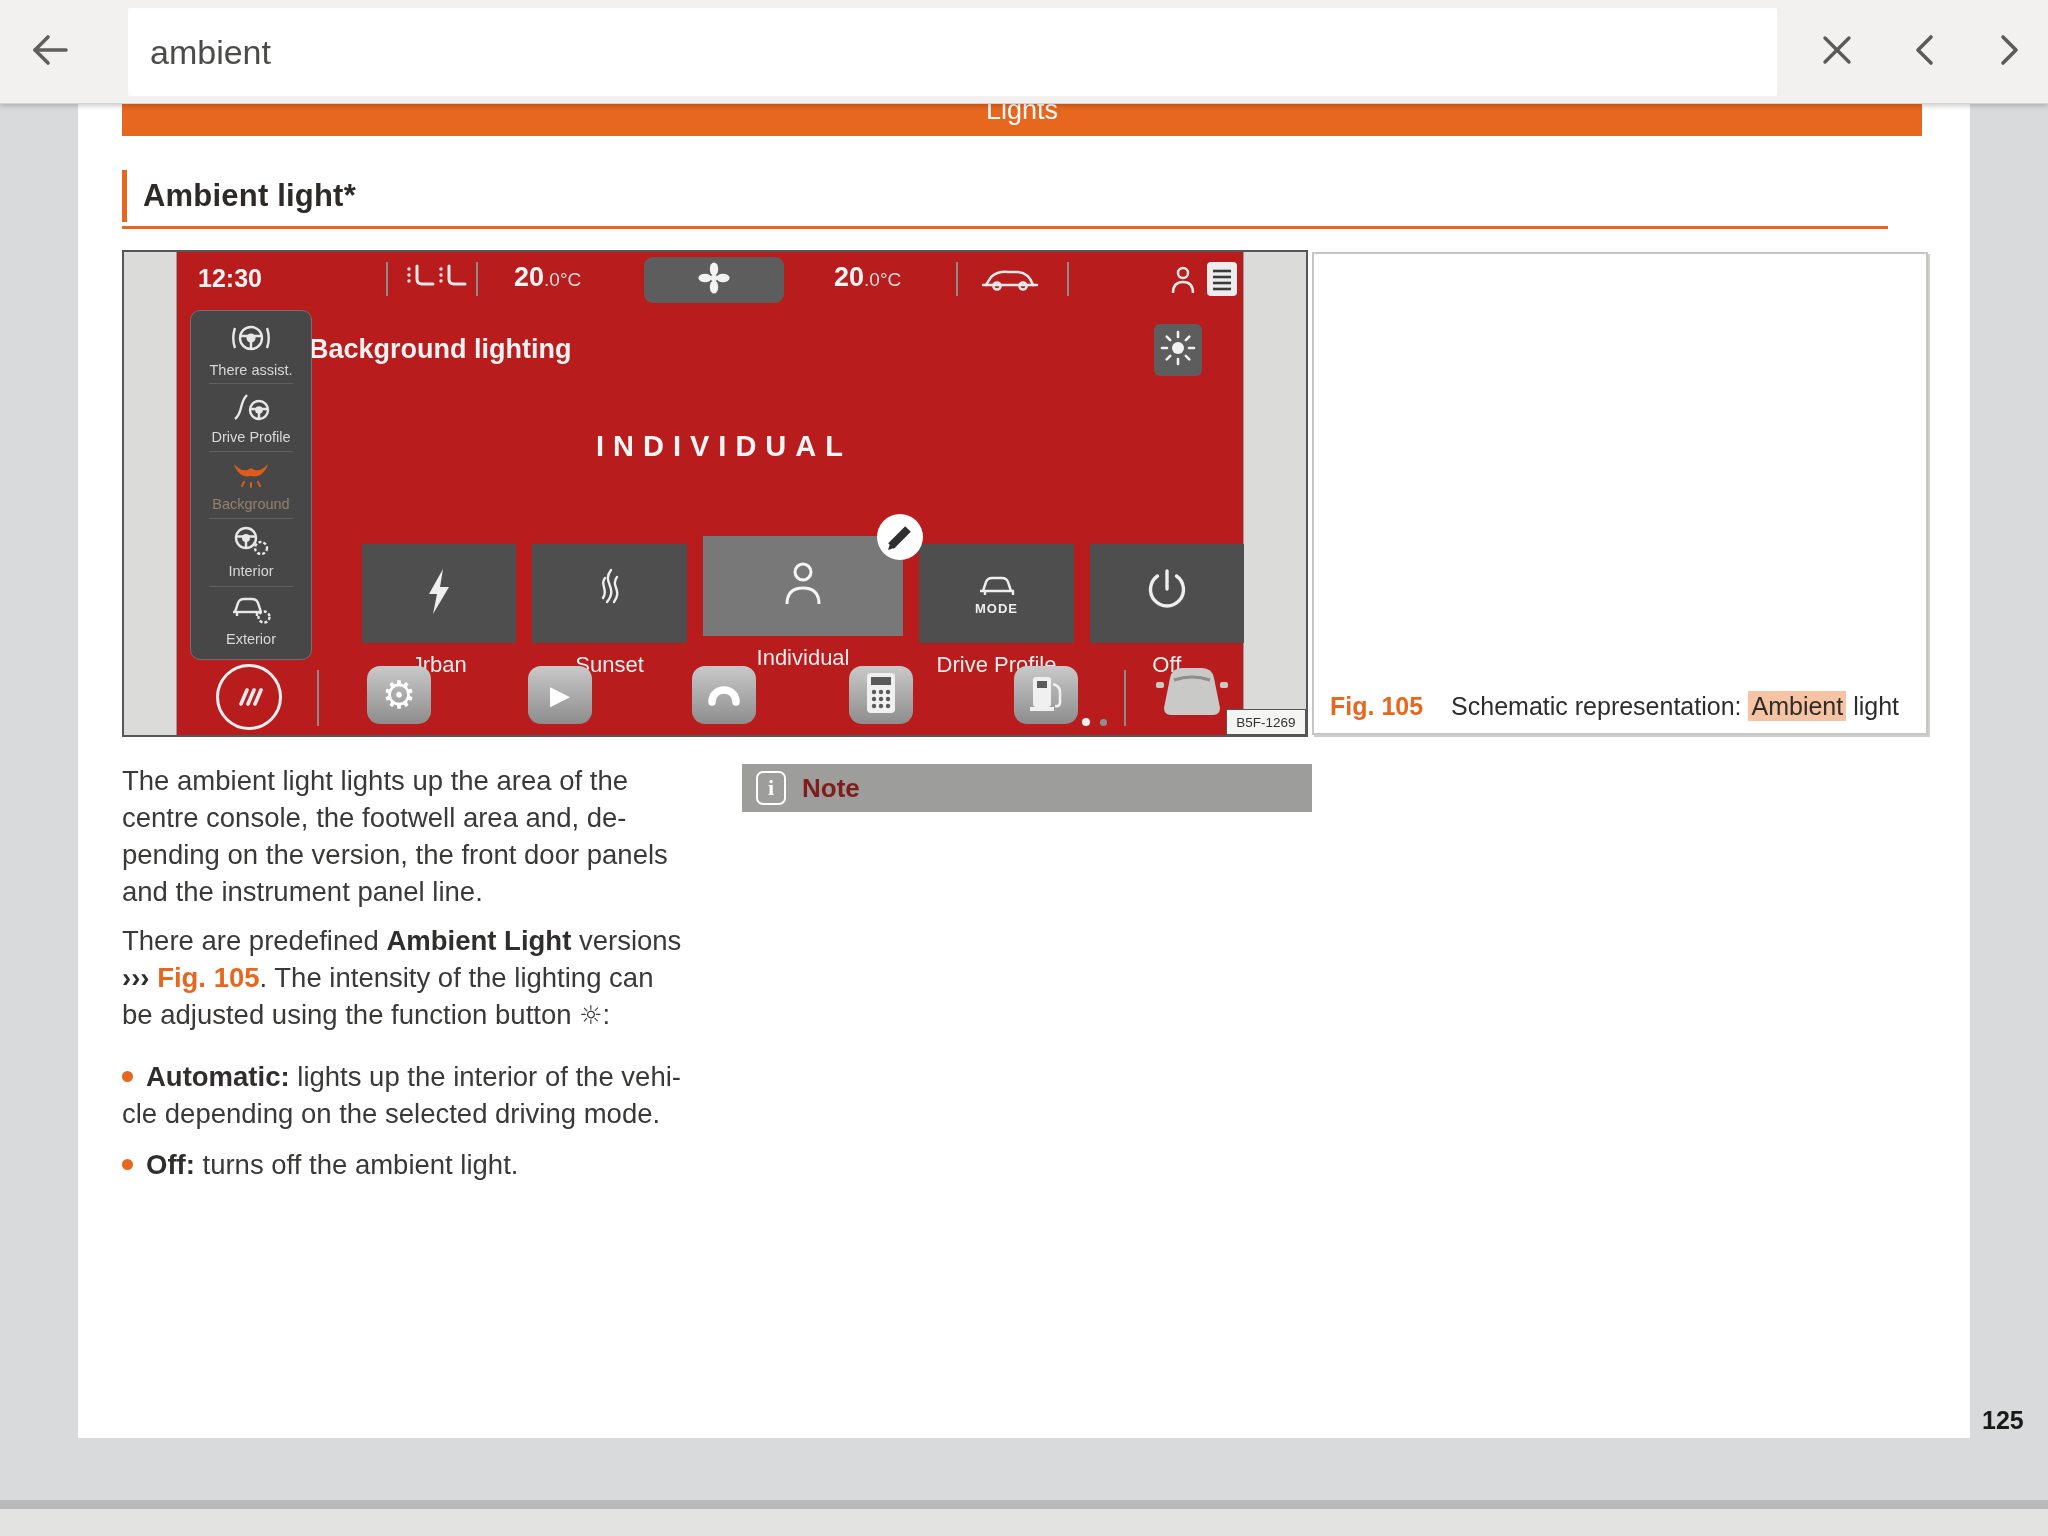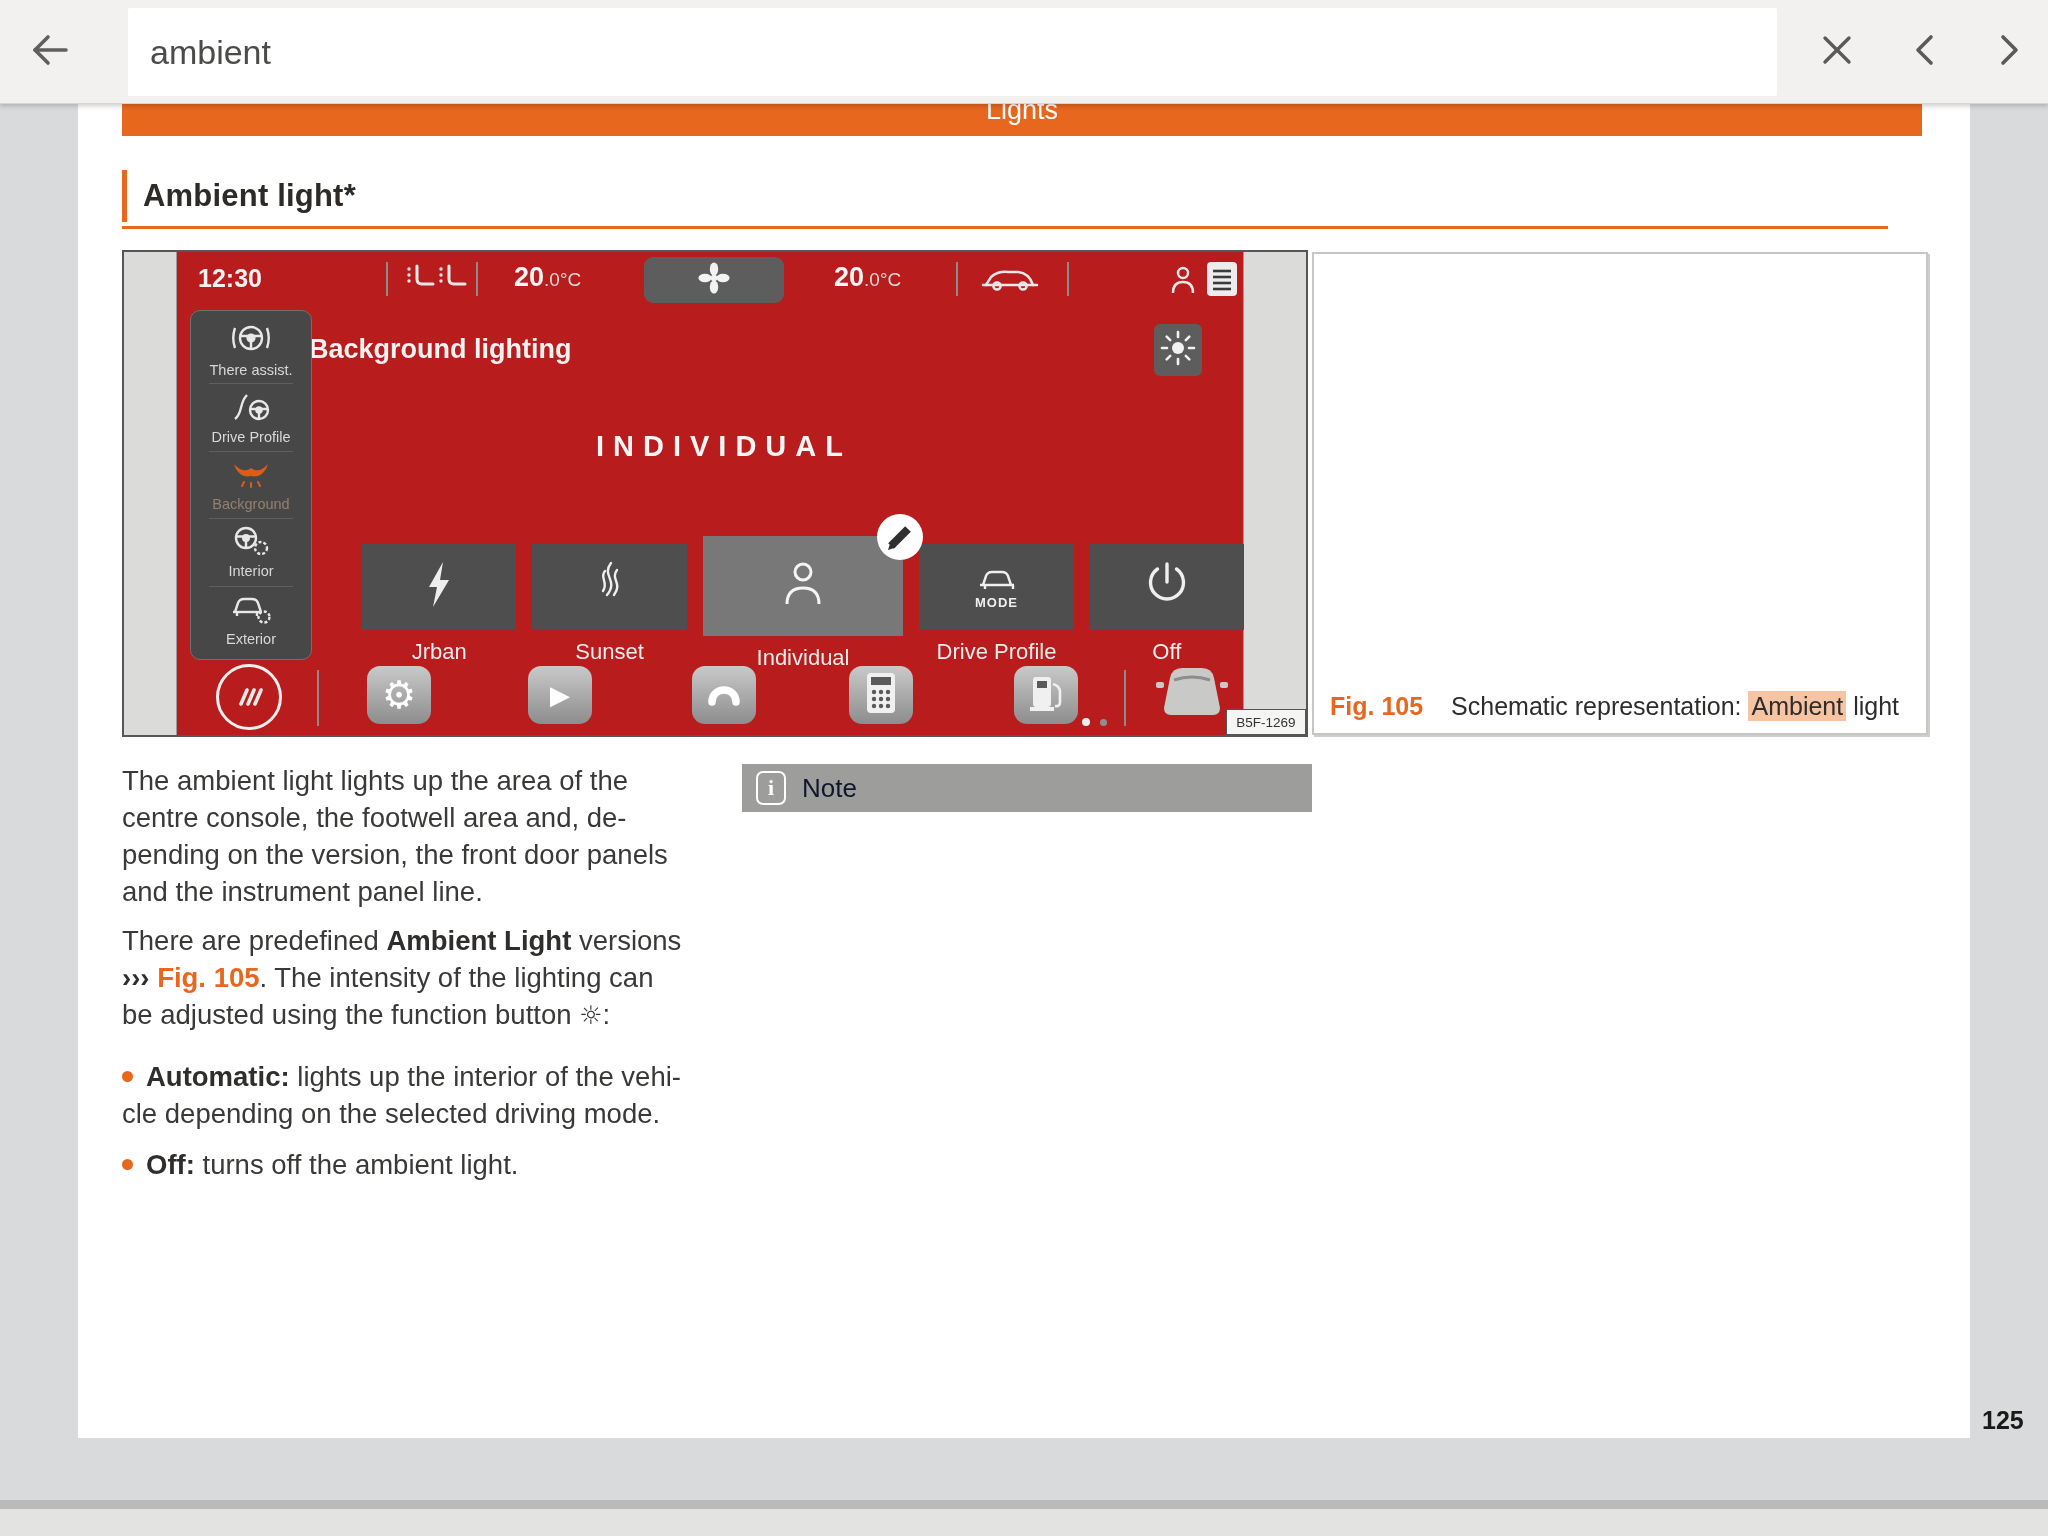--- a/index.html
+++ b/index.html
@@ -43,21 +43,21 @@
   .side{position:absolute;left:66px;top:58px;width:122px;height:350px;background:#474747;border:1px solid #707070;
         border-radius:10px;z-index:2;display:flex;flex-direction:column;padding:6px 0;}
   .side-item{flex:1;display:flex;flex-direction:column;align-items:center;justify-content:center;gap:2px;}
   .side-item .lbl{font-size:14.5px;color:#d8d8d8;}
   .side-item.dim .lbl{color:#93806f;}
   .side-div{height:1px;background:#5f5f5f;margin:0 18px;}
   .ind-title{position:absolute;left:300px;top:178px;width:600px;text-align:center;font-size:29px;font-weight:bold;
              letter-spacing:9px;color:#f5f5f5;z-index:2;}
   .modes{position:absolute;left:238px;top:284px;width:882px;display:flex;gap:16px;align-items:flex-start;z-index:2;}
   .mode{flex:1;display:flex;flex-direction:column;align-items:center;}
-  .mode .btn{width:100%;height:86px;background:#4e4e4e;display:flex;align-items:center;justify-content:center;margin-top:8px;}
+  .mode .btn{width:100%;height:99px;background:#4e4e4e;display:flex;align-items:center;justify-content:center;margin-top:8px;}
   .mode.sel{flex:1.3;}
   .mode.sel .btn{height:100px;background:#787878;margin-top:0;position:relative;}
   .mode .mlbl{margin-top:9px;font-size:22px;color:#ececec;}
   .badge{position:absolute;top:-22px;right:-20px;width:46px;height:46px;border-radius:50%;background:#ffffff;
          display:flex;align-items:center;justify-content:center;z-index:3;}
   .circlebtn{position:absolute;left:92px;top:412px;width:66px;height:66px;border:3px solid #efefef;border-radius:50%;
              display:flex;align-items:center;justify-content:center;z-index:2;}
   .dock{position:absolute;width:64px;height:58px;top:414px;border-radius:13px;z-index:2;
         background:linear-gradient(#c9c9c9,#8d8d8d);display:flex;align-items:center;justify-content:center;}
   .dock .dj{color:#ffffff;}
@@ -79,21 +79,21 @@
   .orange{color:#e8671f;font-weight:bold;}
   .bullets .body-text{margin:0 0 14px 0;}
   .dotb{display:inline-block;width:11px;height:11px;border-radius:50%;background:#e8671f;margin-right:13px;
         vertical-align:4px;}
 
   
   .note{position:absolute;left:742px;top:764px;width:570px;z-index:6;}
   .note-h{height:48px;background:#9d9d9c;display:flex;align-items:center;gap:16px;padding:0 14px;}
   .note-i{width:30px;height:34px;border:2.5px solid #ffffff;border-radius:7px;color:#ffffff;
           display:flex;align-items:center;justify-content:center;font-weight:bold;font-size:22px;font-family:"Liberation Serif",serif;}
-  .note-h span.t{color:#0f172a;font-weight:normal;font-size:26px;}
+  .note-h span.t{color:#7f1d1d;font-weight:bold;font-size:26px;}
   .note-b{background:#e9e9e8;padding:14px 16px 16px;font-size:24px;font-weight:bold;line-height:34px;
           color:#2f2e2d;white-space:pre-line;box-shadow:2px 2px 0 #cfcecb;}
 
   .pagenum{position:absolute;left:1982px;top:1406px;font-size:25px;font-weight:bold;color:#1a1a19;z-index:6;}
   .strip2{position:absolute;left:0;top:1500px;width:2048px;height:9px;background:#b9bab9;}
   .strip3{position:absolute;left:0;top:1509px;width:2048px;height:27px;background:#e3e3e2;}
 </style>
 </head>
 <body>
 

